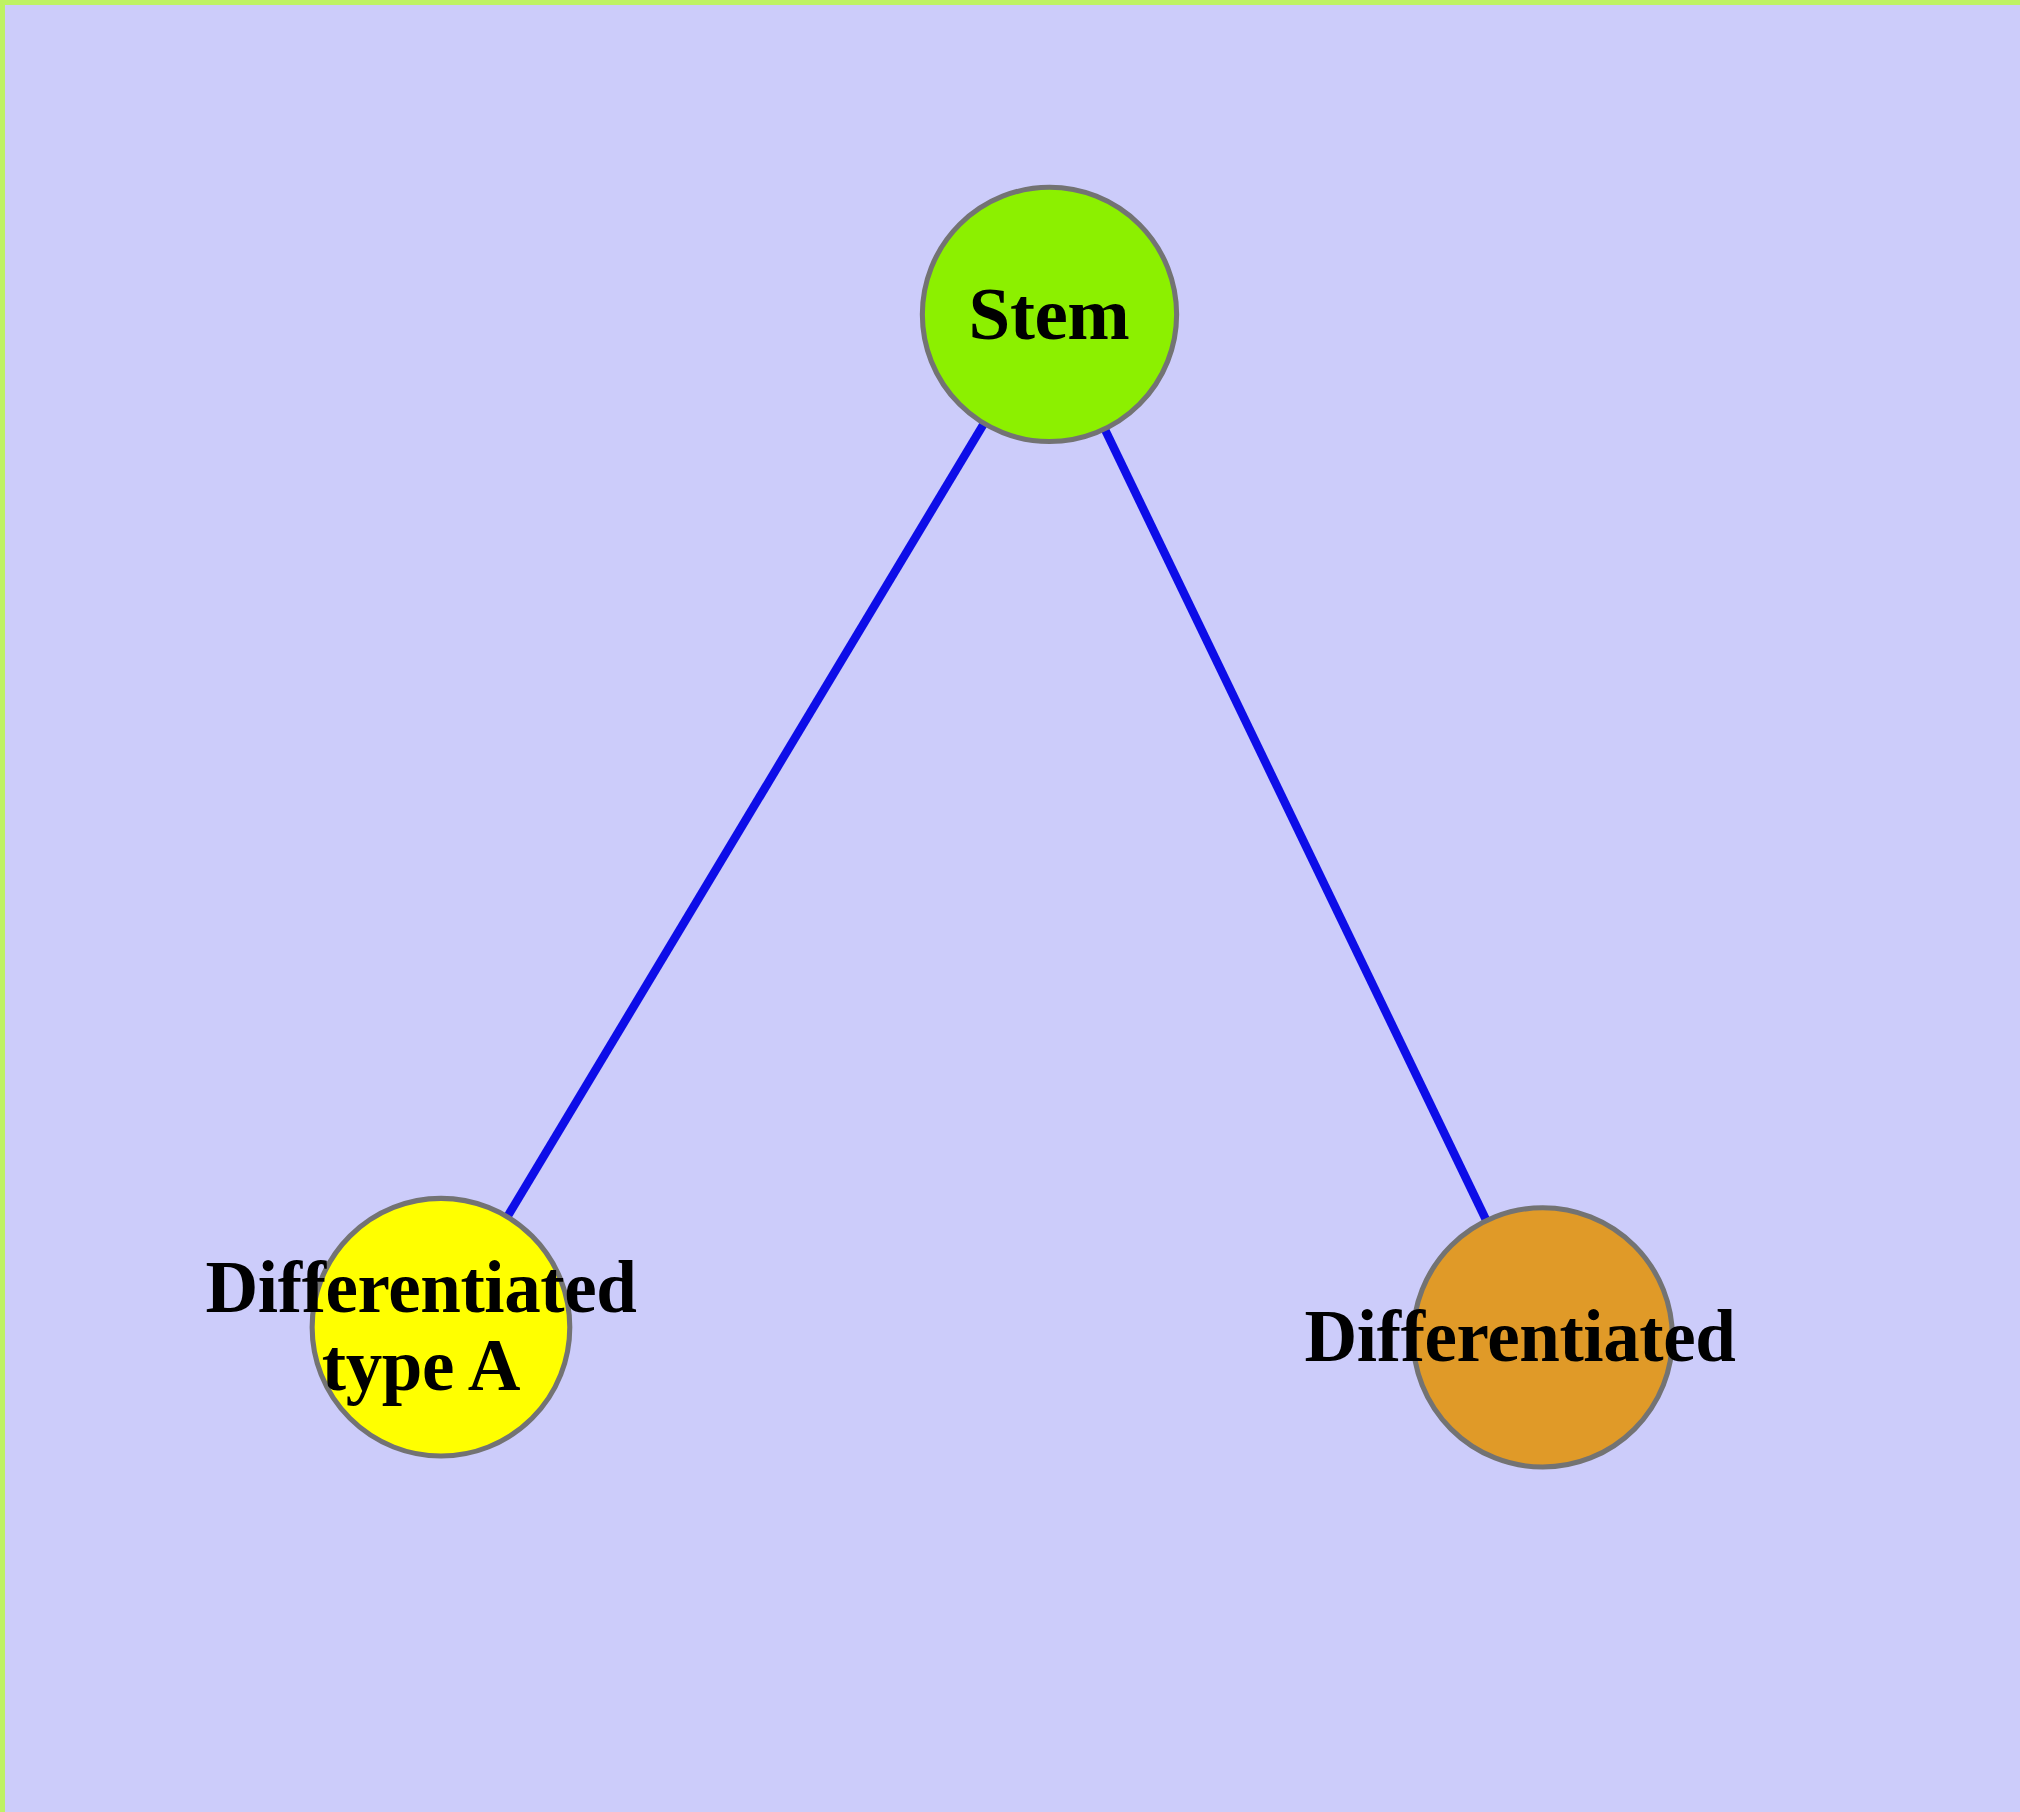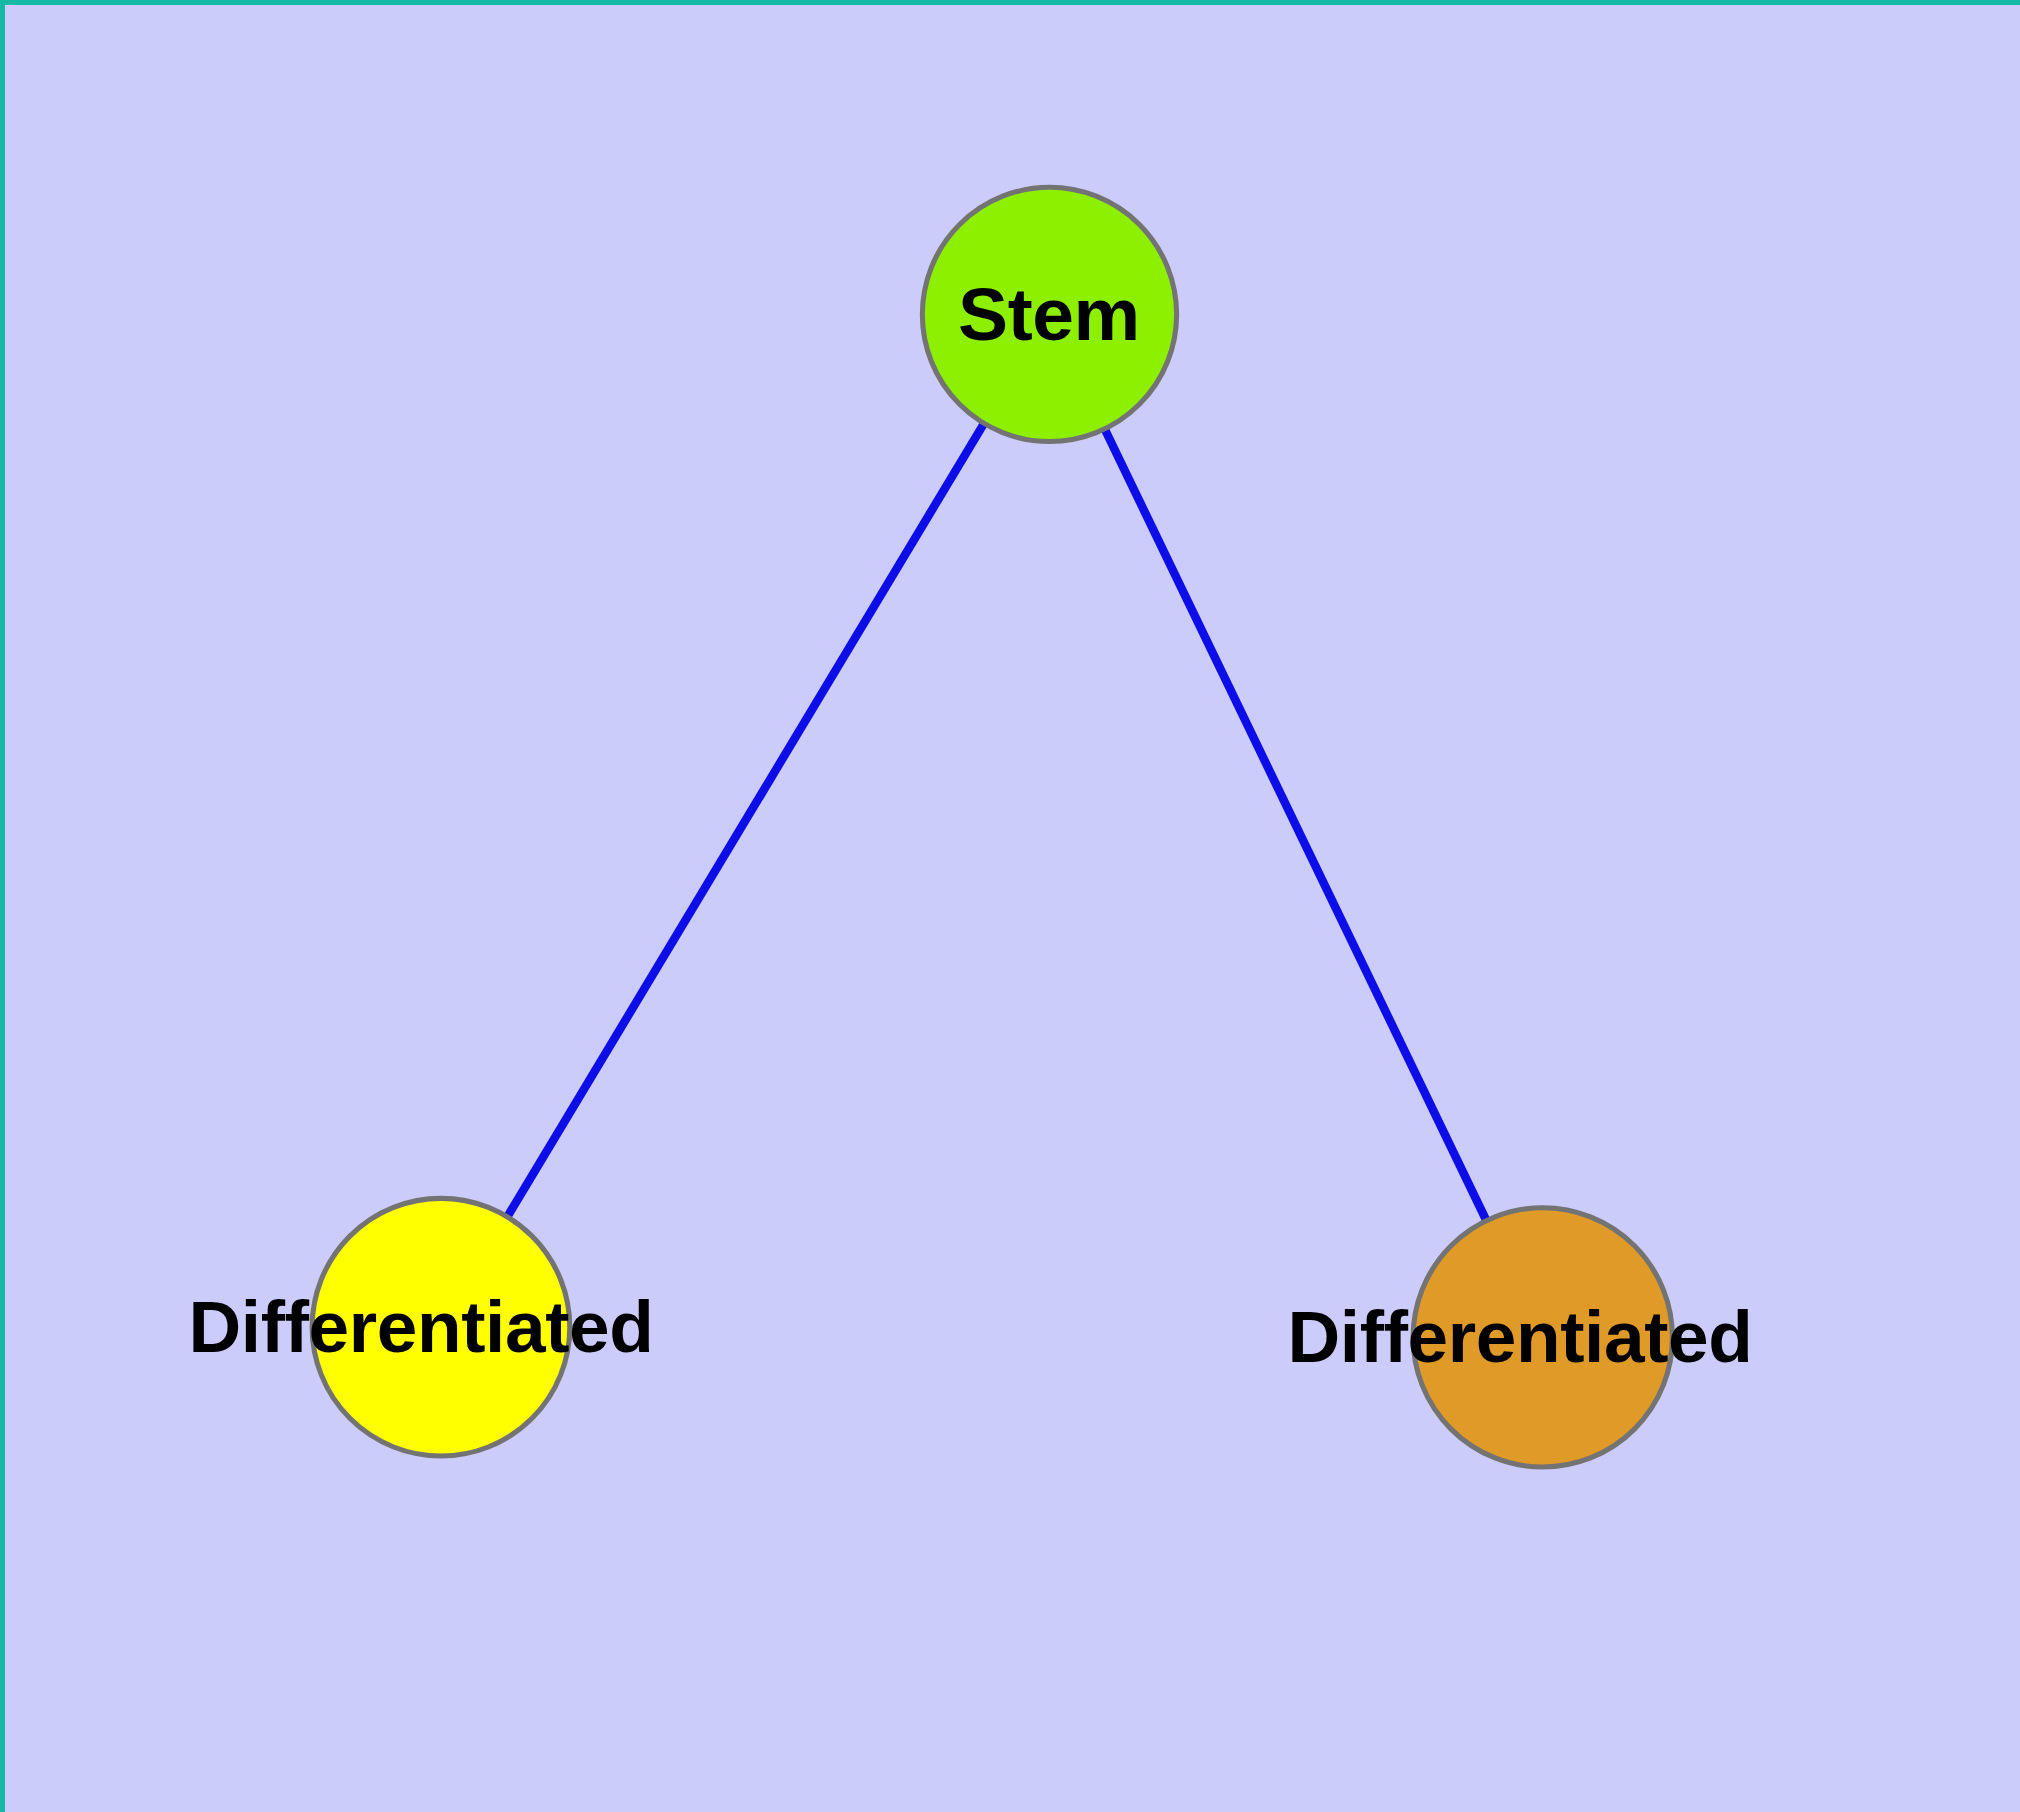--- a/index.html
+++ b/index.html
@@ -56,34 +56,34 @@
   #label-diff-b {
     font-size: 73px;
     left: 1520px;
     top: 1337px;
     transform: translate(-50%, -50%);
   }
 </style>
 </head>
 <body>
 
-<div id="canvas" style="background: #14b8a6;">
+<div id="canvas" style="background: #bef264; font-family: Liberation Serif, serif;">
 
   <div id="plot-bg" style="background: rgb(204, 204, 250);"></div>
 
   <svg id="graph-svg" viewBox="0 0 2384 2138">
     <g id="edges-layer">
         <line x1="1159.7164908821574" y1="501.2907986014233" x2="599.3135552904458" y2="1433.9948487854" stroke="#0d0de8" stroke-width="10" stroke-linecap="butt"></line>
         <line x1="1304.0184068009814" y1="507.9144622144064" x2="1752.6785983279465" y2="1438.3832786629407" stroke="#0d0de8" stroke-width="10" stroke-linecap="butt"></line>
       </g>
     <g id="nodes-layer">
         <circle cx="1238" cy="371" r="150" fill="#8cf000" stroke="#737373" stroke-width="6"></circle>
         <circle cx="520" cy="1566" r="152" fill="#ffff00" stroke="#737373" stroke-width="6"></circle>
         <circle cx="1820" cy="1578" r="153" fill="#e09a28" stroke="#737373" stroke-width="6"></circle>
       </g>
   </svg>
 
   <div class="node-label" id="label-stem" style="color: rgb(0, 0, 0);"><span>Stem</span></div>
-  <div class="node-label" id="label-diff-a" style="color: rgb(0, 0, 0);"><span>Differentiated</span><br></div>
+  <div class="node-label" id="label-diff-a" style="color: rgb(0, 0, 0);"><span>Differentiated</span><br><span>type A</span></div>
   <div class="node-label" id="label-diff-b" style="color: rgb(0, 0, 0);"><span>Differentiated</span><br></div>
 
 </div>
 
 
 </body></html>

